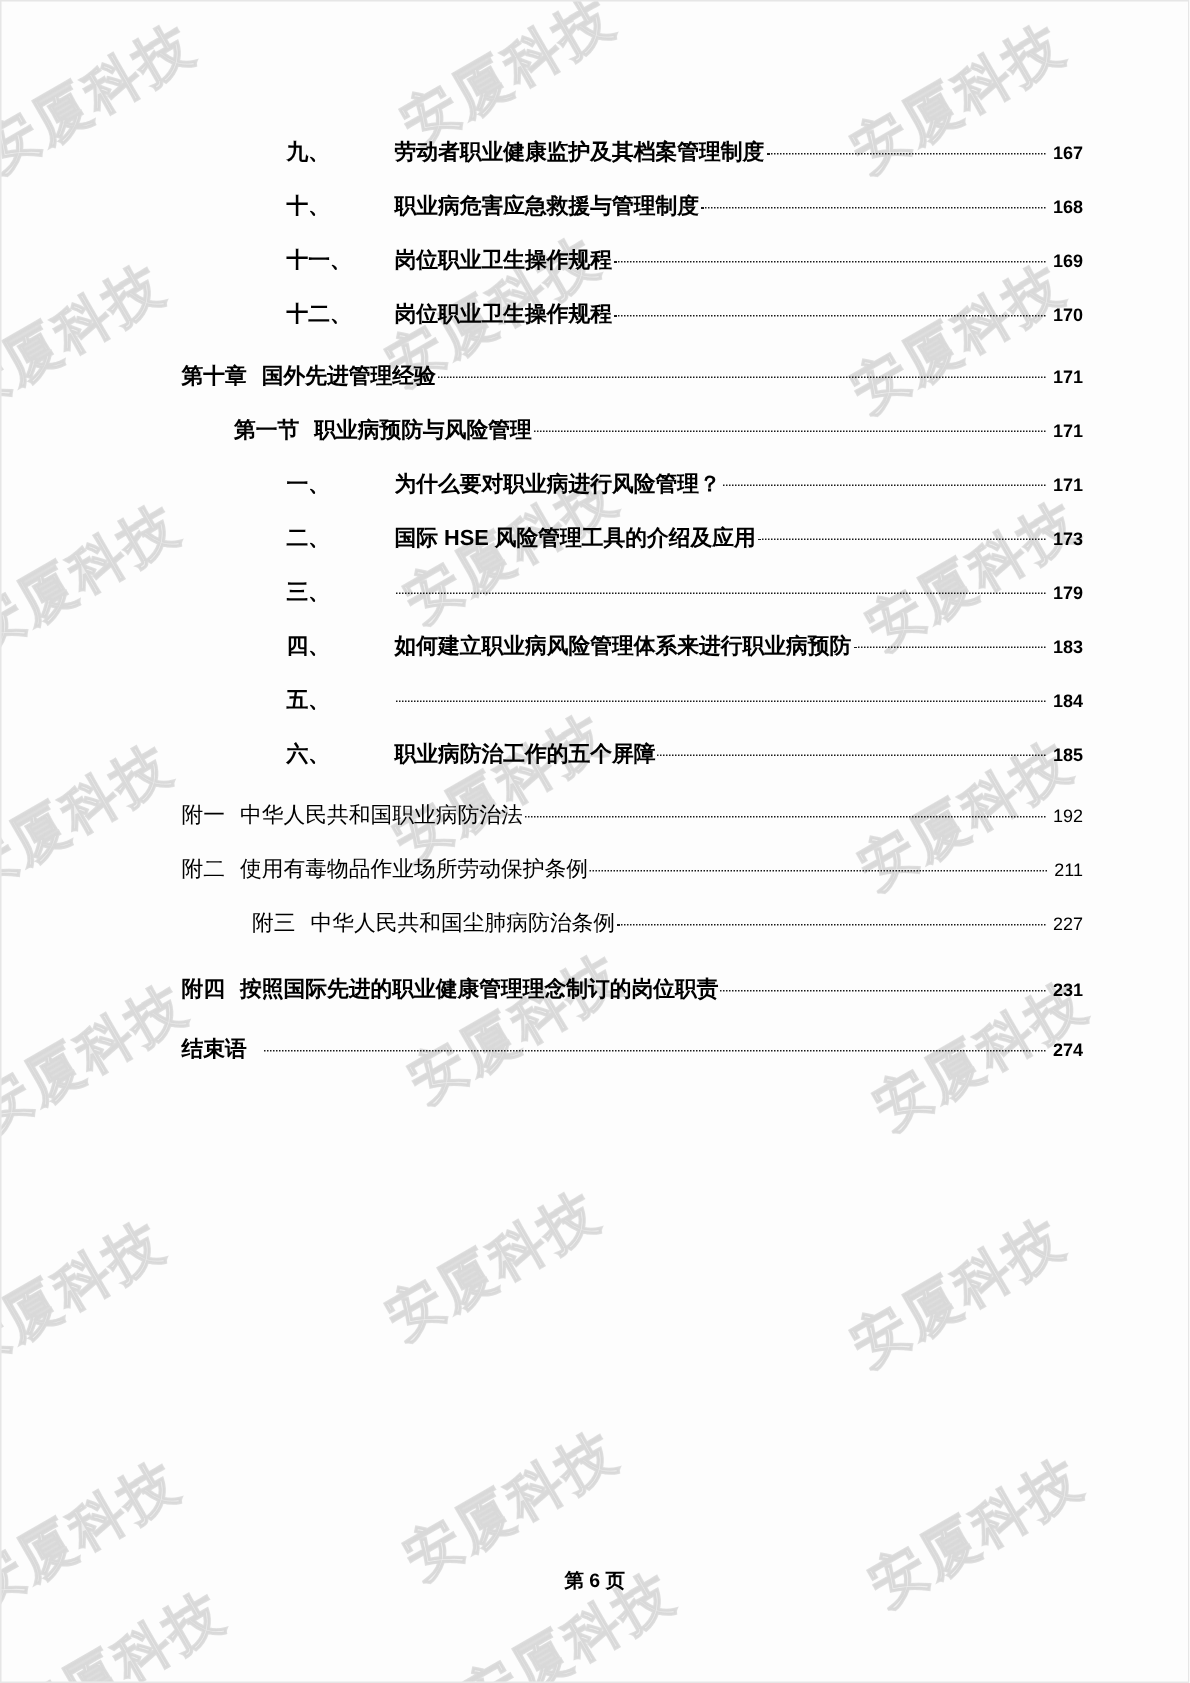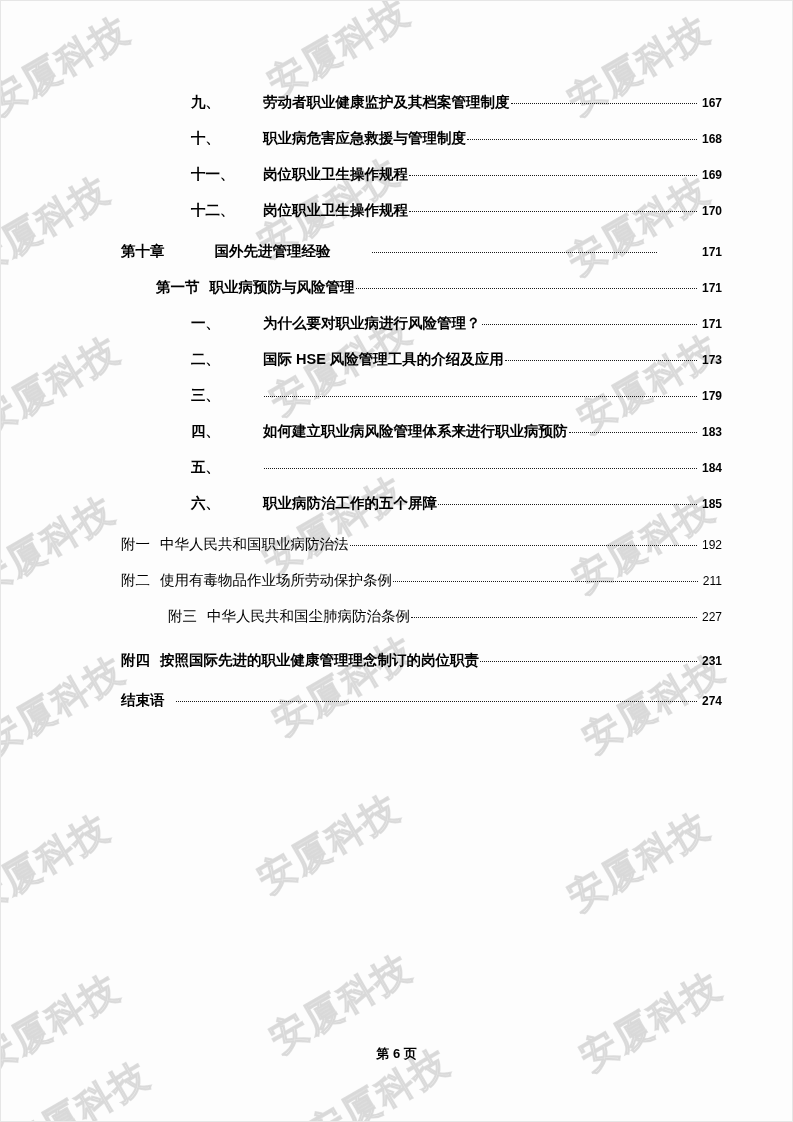--- a/index.html
+++ b/index.html
@@ -74,21 +74,21 @@
     height: 0;
   }
   .toc-row .page-no {
     flex: 0 0 auto;
     padding-left: 4px;
     text-align: right;
     font-size: 12px;
   }
   
   .lvl-item    { padding-left: 120px; }
-  .lvl-chapter { padding-left: 50px;  font-weight: bold; gap: 40px; }
+  .lvl-chapter { padding-left: 50px;  font-weight: bold; }
   .lvl-section { padding-left: 85px;  font-weight: bold; }
   .lvl-appendix{ padding-left: 50px;  }
   .lvl-appendix.bold { font-weight: bold; }
   .lvl-end     { padding-left: 50px;  font-weight: bold; }
 
   .lvl-item .num {
     width: 72px;
   }
   .gap-appendix { margin-top: 26px; }
   .gap-small { margin-top: 22px; }

